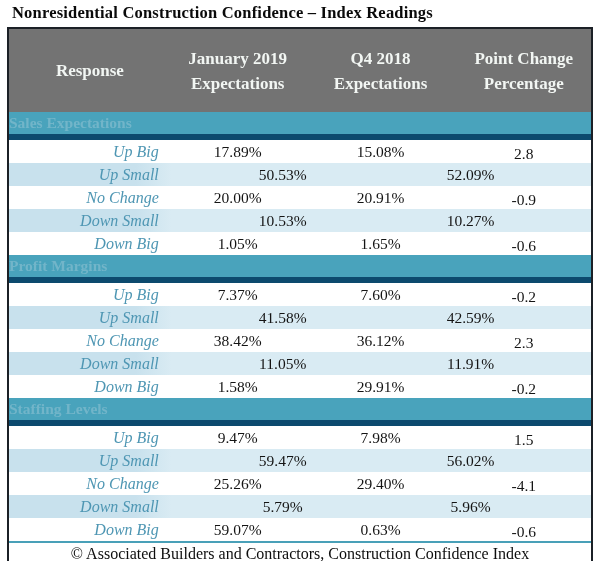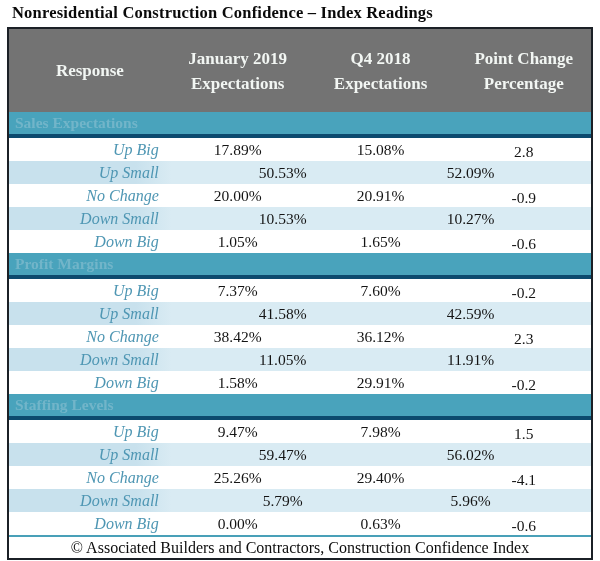--- a/index.html
+++ b/index.html
@@ -15,21 +15,21 @@
   .thead{
     display:grid;grid-template-columns:27.8% 23% 26.1% 23.1%;
     background:#737373;height:83px;align-items:center;
   }
   .th{
     color:#F2F6F3;font-weight:bold;font-size:17px;line-height:25px;
     text-align:center;display:flex;flex-direction:column;justify-content:center;
   }
   .band{
     background:#49A3BC;color:#72B5C9;font-size:15.5px;font-weight:bold;
-    height:22px;line-height:22px;padding-left:6px;border-bottom:4px solid #0c4a6e;
+    height:22px;line-height:22px;border-bottom:6px solid #0c4a6e;
     box-sizing:content-box;
   }
   .row{
     display:grid;grid-template-columns:27.8% 23% 26.1% 23.1%;
     height:23px;background:#ffffff;
   }
   .row.alt{background:#D9EBF3;gap:45px;}
   .cell{
     display:flex;align-items:center;justify-content:center;
     font-size:15.5px;color:#141414;height:100%;box-sizing:border-box;
@@ -153,21 +153,21 @@
           <div class="cell c3">-4.1</div>
         </div>
         <div class="row alt">
           <div class="cell c0">Down Small</div>
           <div class="cell c1">5.79%</div>
           <div class="cell c2">5.96%</div>
           <div class="cell c3">-0.2</div>
         </div>
         <div class="row">
           <div class="cell c0">Down Big</div>
-          <div class="cell c1">0.00%</div>
+          <div class="cell c1">59.07%</div>
           <div class="cell c2">0.63%</div>
           <div class="cell c3">-0.6</div>
         </div>
       </div>
     <div class="tfoot">
       <span>© Associated Builders and Contractors, Construction Confidence Index</span>
     </div>
   </div>
 </div>
 

